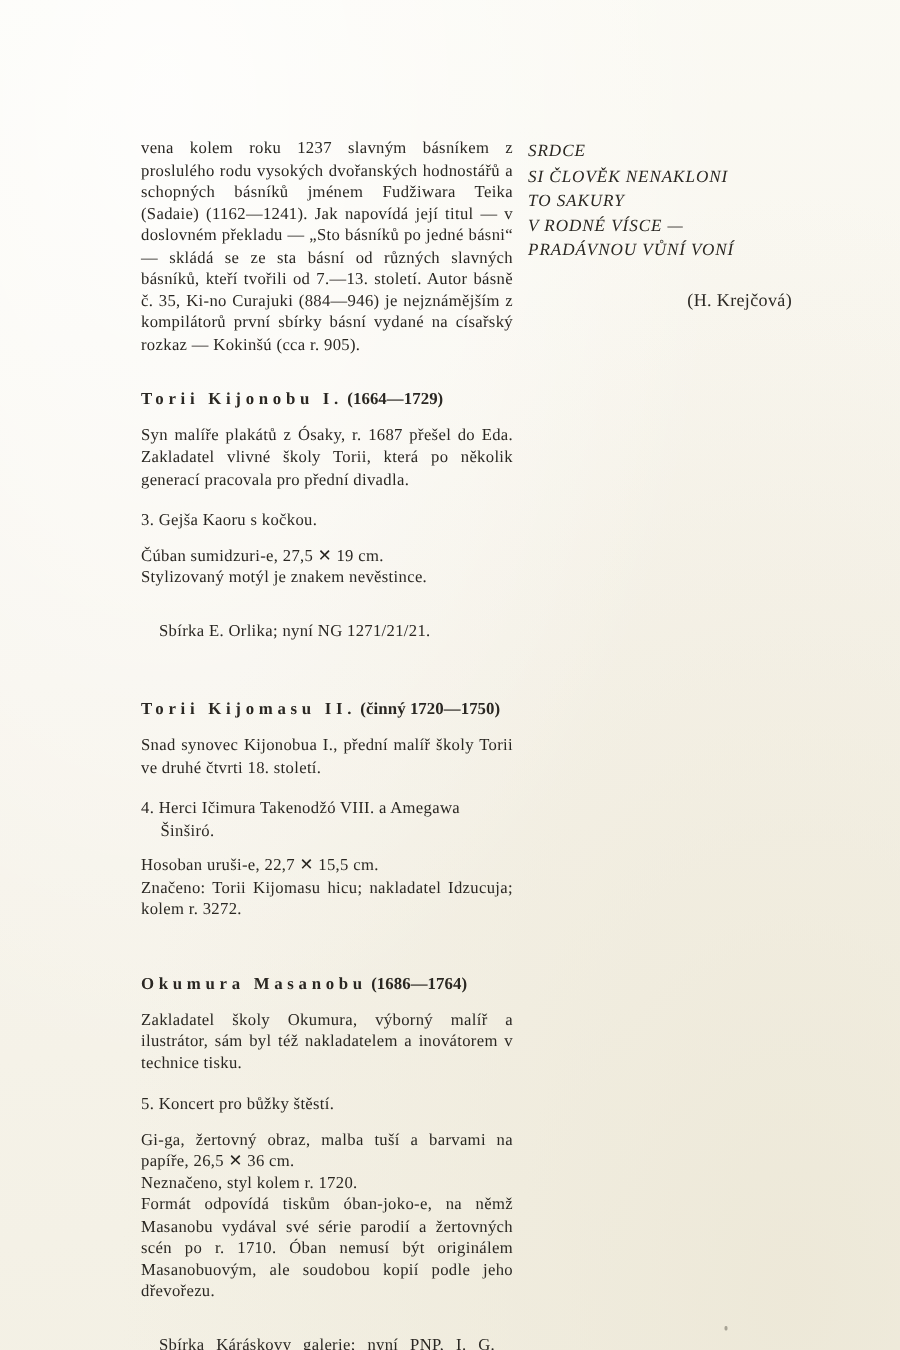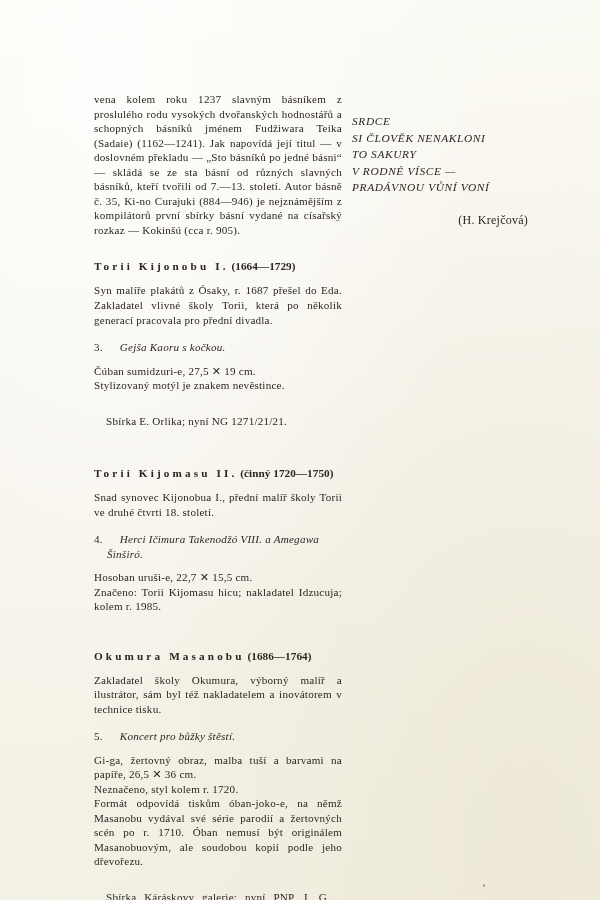--- a/index.html
+++ b/index.html
@@ -43,21 +43,20 @@
     position: absolute;
     left: 94px;
     top: 92px;
     width: 248px;
   }
   .poem-col {
     position: absolute;
     left: 352px;
     top: 93px;
     width: 182px;
-    margin-top: 20px;
   }
 
   p.body {
     margin: 0;
     font-size: 11.1px;
     line-height: 14.55px;
     text-align: justify;
     text-align-last: left;
     hyphens: manual;
     letter-spacing: 0.02em;
@@ -81,27 +80,24 @@
     letter-spacing: 0.005em;
   }
 
   p.item-title {
     margin: 0;
     font-size: 11.1px;
     line-height: 14.5px;
     letter-spacing: 0.02em;
   }
   p.item-title .ttl {
-    font-style: italic;
-    margin-left: 14px;
   }
   p.item-title .cont {
     display: block;
     padding-left: 13px;
-    font-style: italic;
   }
 
   p.detail {
     margin: 0;
     font-size: 11.1px;
     line-height: 14.5px;
     text-align: justify;
     text-align-last: left;
     letter-spacing: 0.02em;
   }
@@ -184,21 +180,21 @@
 
     <div class="block-gap-md"></div>
 
     <p class="item-title">
       <span>4.</span>
       <span class="ttl">Herci Ičimura Takenodžó VIII. a Amegawa</span>
       <span class="cont">Šinširó.</span>
     </p>
     <div class="block-gap-sm"></div>
     <p class="detail">Hosoban uruši-e, 22,7 ✕ 15,5 cm.</p>
-    <p class="detail">Značeno: Torii Kijomasu hicu; nakladatel Idzucuja; kolem r. 1985.</p>
+    <p class="detail">Značeno: Torii Kijomasu hicu; nakladatel Idzucuja; kolem r. 3272.</p>
     <div class="block-gap-sm"></div>
 
     <div class="block-gap-md"></div>
     <div class="block-gap-md"></div>
 
     <h2 class="artist">
       <span class="nm">Okumura Masanobu</span>
       <span class="dates">(1686—1764)</span>
     </h2>
     <div class="block-gap-sm"></div>

